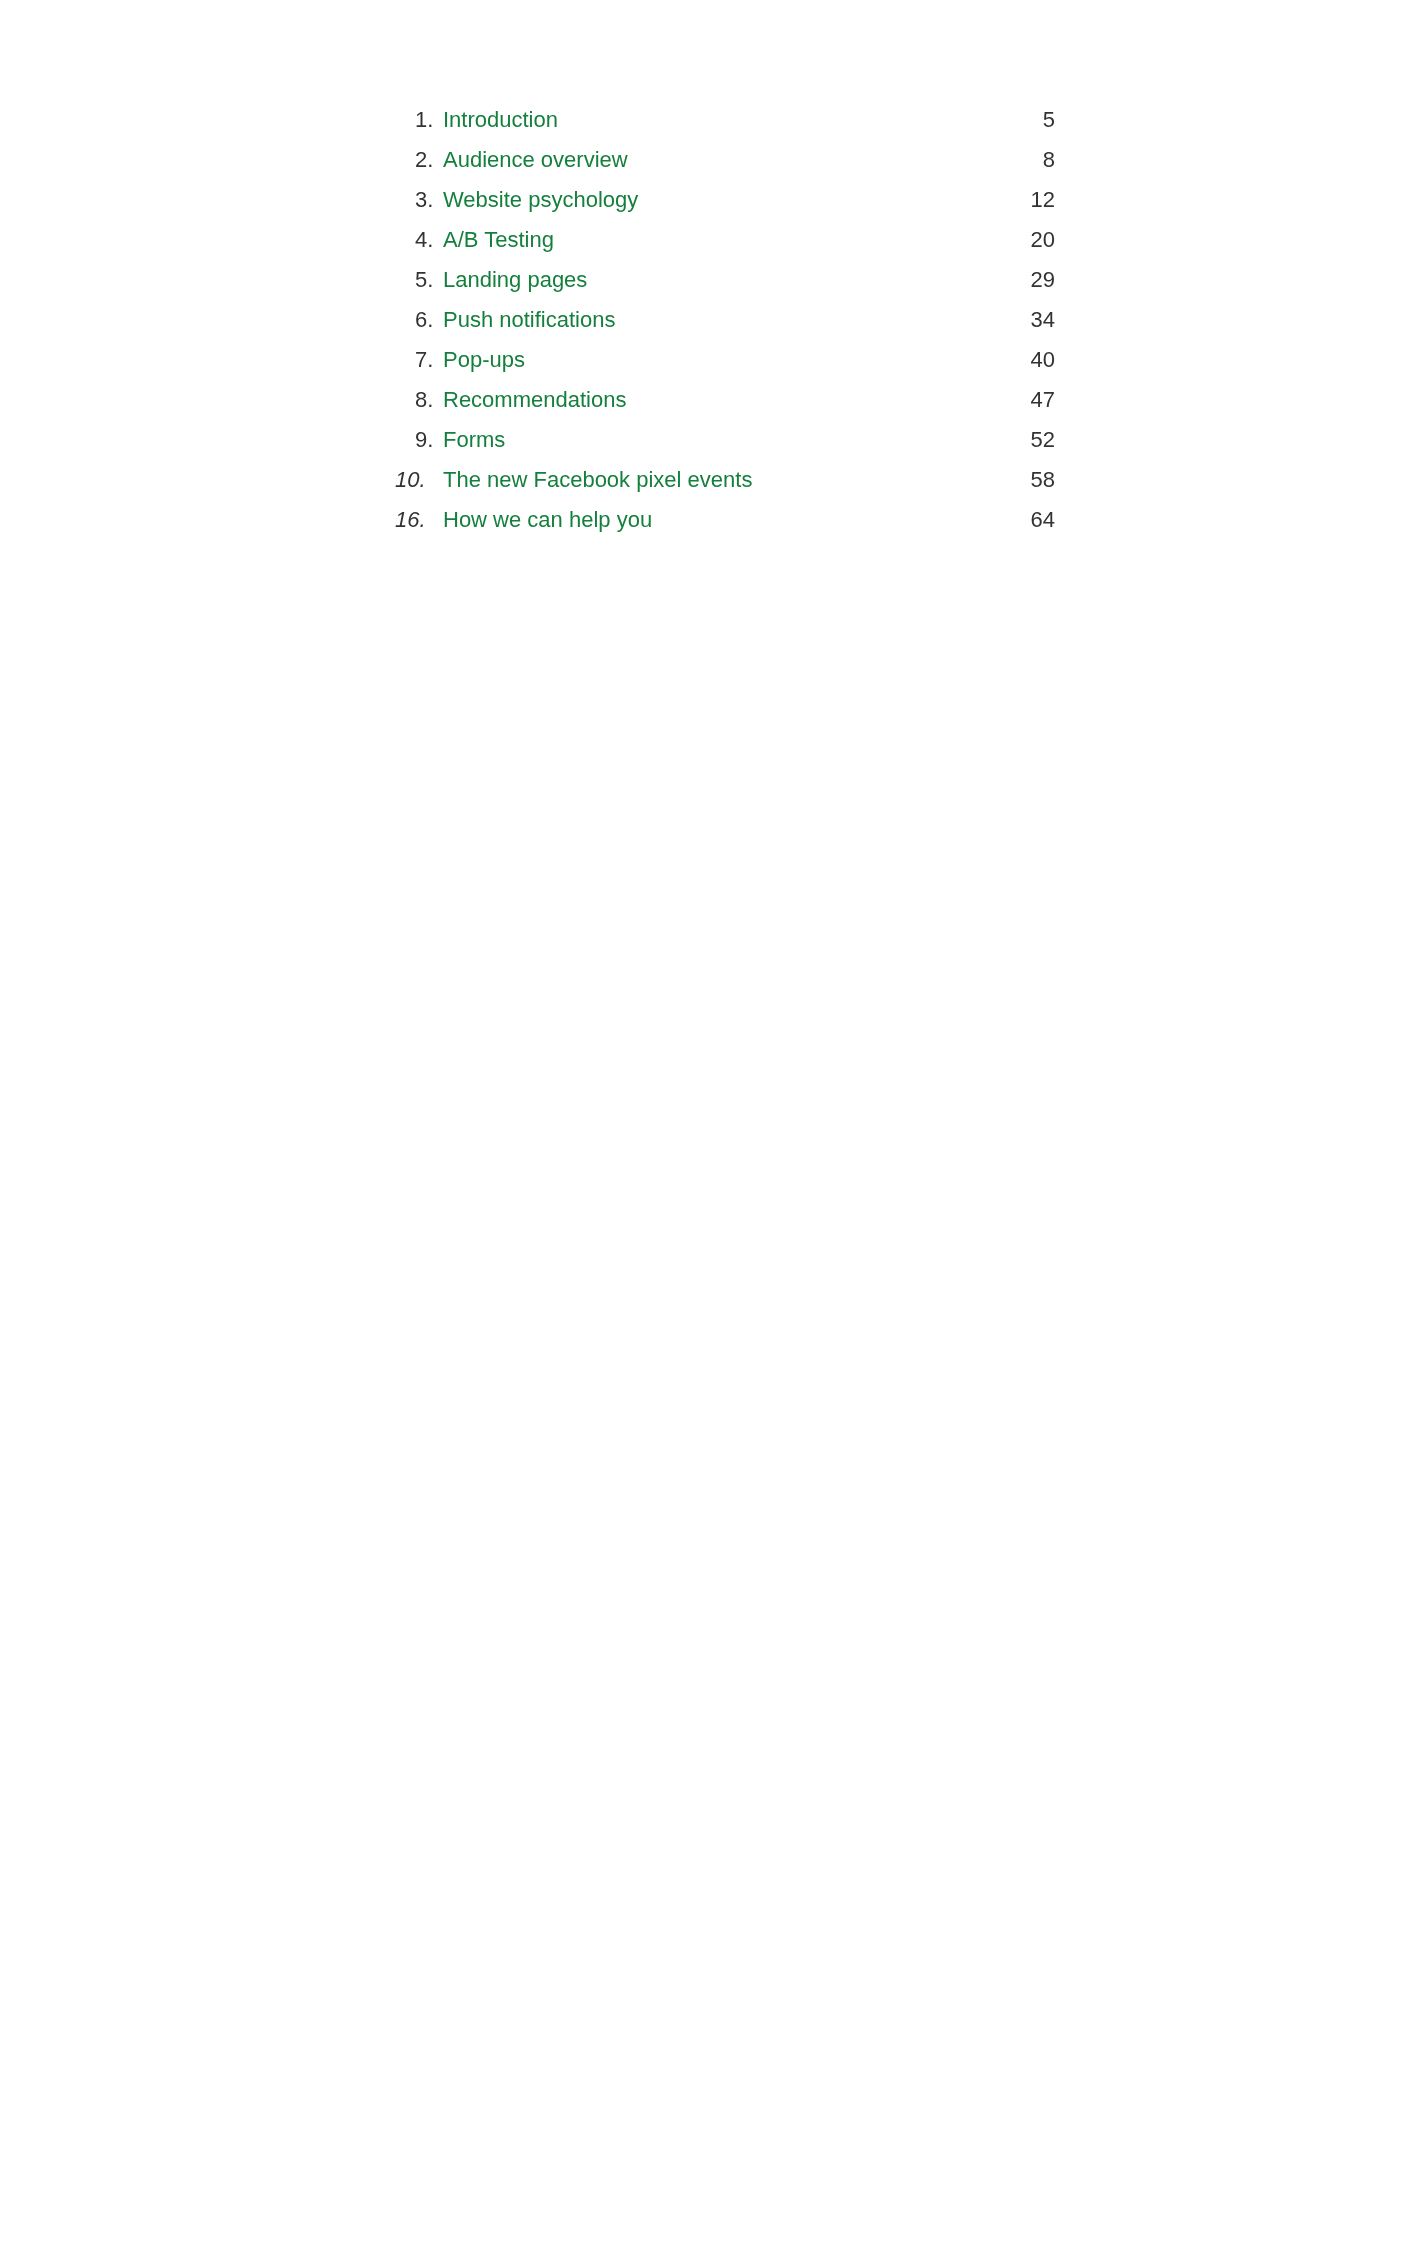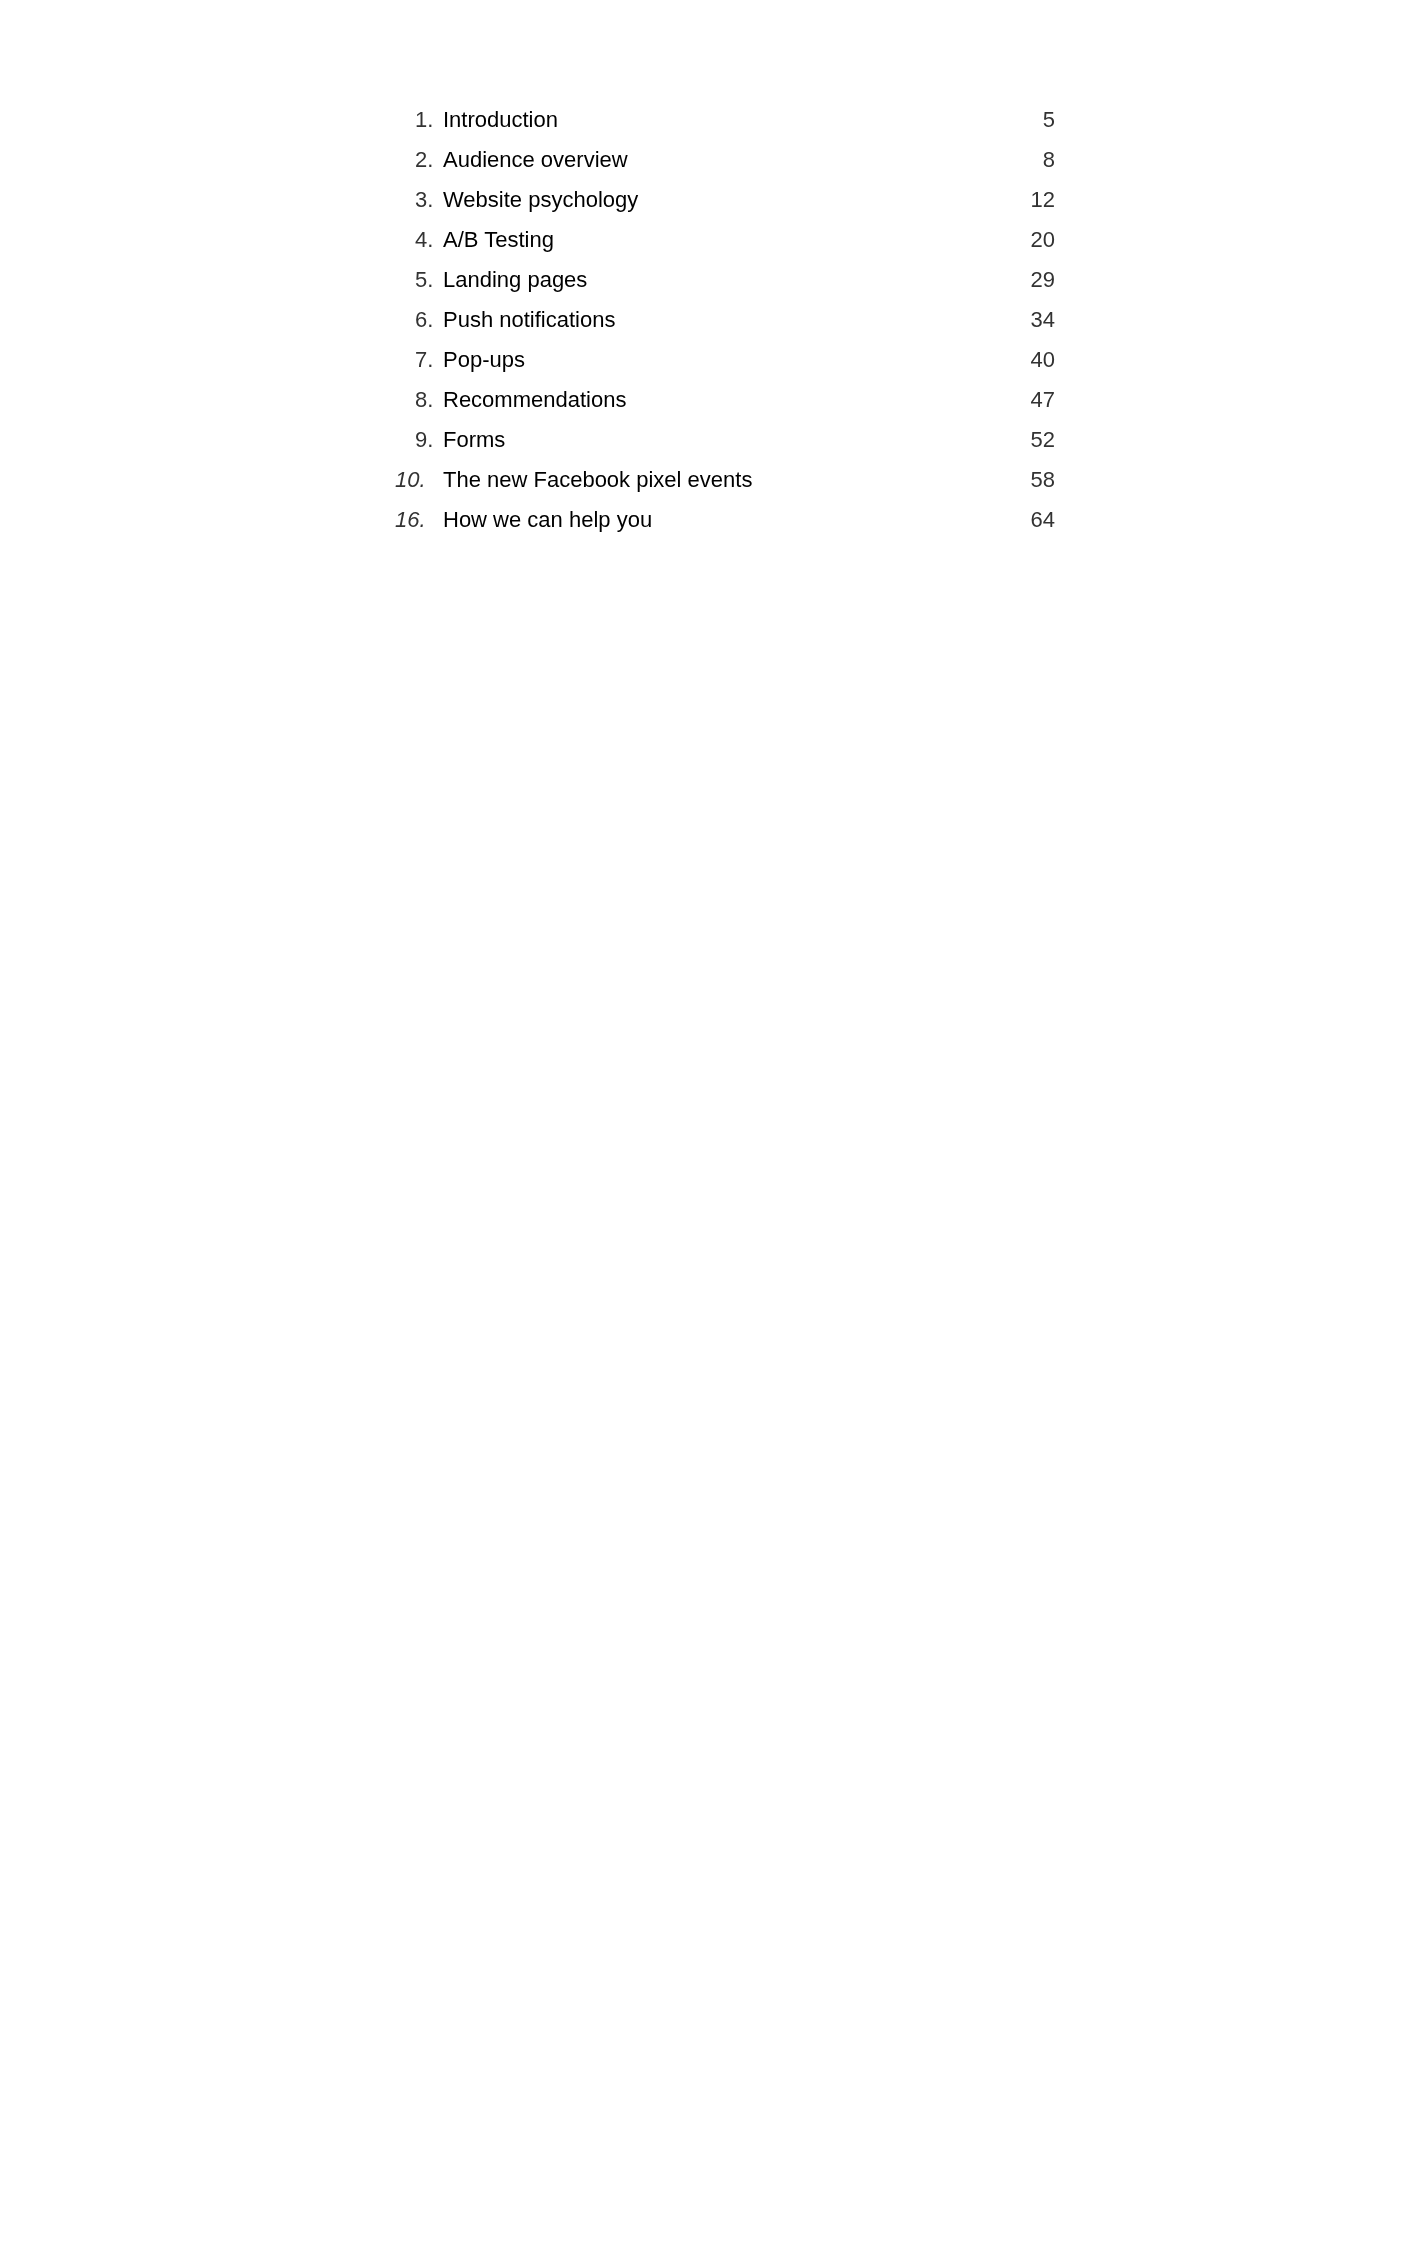--- a/index.html
+++ b/index.html
@@ -53,21 +53,21 @@
       gap: 0px;
     }
 
     .toc-number {
       min-width: 48px;
       color: #333333;
       font-size: 22px;
     }
 
     .toc-label {
-      color: #000000;
+      color: #15803d;
       font-size: 22px;
     }
 
     .toc-page {
       color: #333333;
       font-size: 22px;
       min-width: 30px;
       text-align: right;
     }
 

